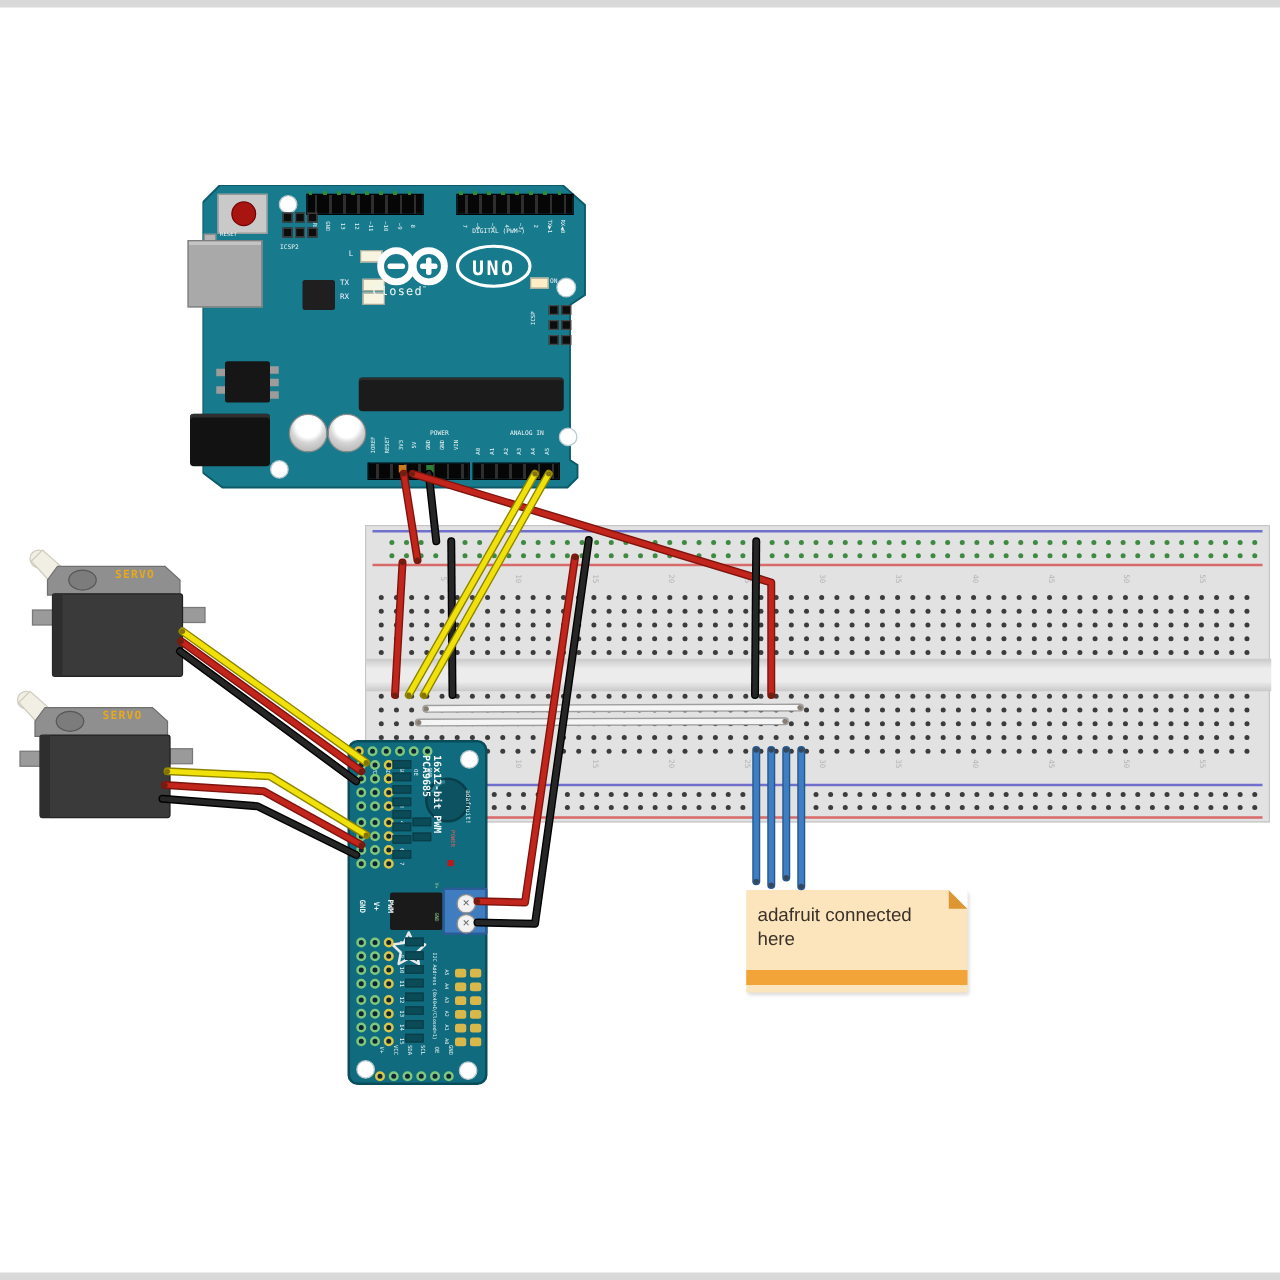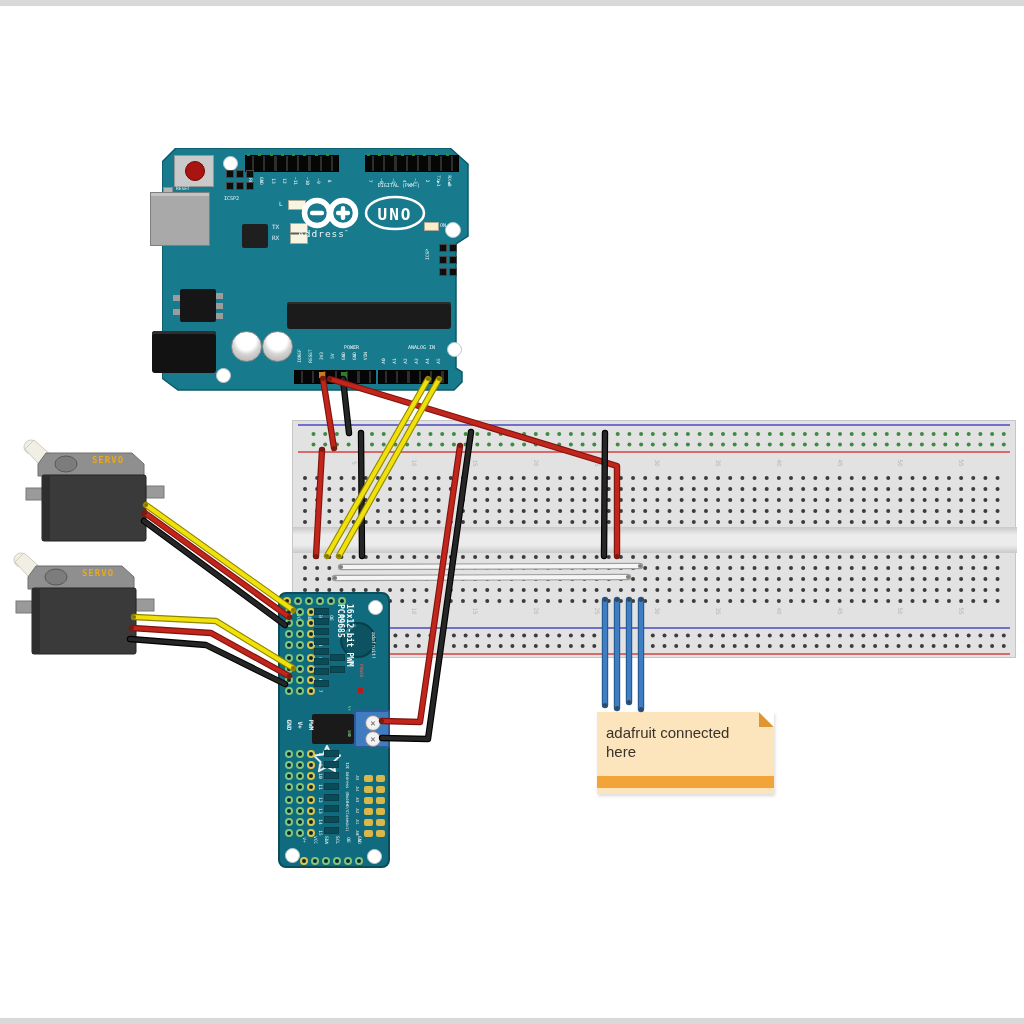--- a/index.html
+++ b/index.html
@@ -981,21 +981,21 @@
 
     <svg width="180" height="44" style="position:absolute;left:130px;top:46px">
       <ellipse cx="25" cy="19" rx="12.5" ry="12.5" fill="none" stroke="#fff" stroke-width="5.5"></ellipse>
       <ellipse cx="51" cy="19" rx="12.5" ry="12.5" fill="none" stroke="#fff" stroke-width="5.5"></ellipse>
       <rect x="18" y="16.8" width="14" height="4.4" rx="2" fill="#fff"></rect>
       <rect x="44" y="16.8" width="14" height="4.4" rx="2" fill="#fff"></rect>
       <rect x="48.8" y="12" width="4.4" height="14" rx="2" fill="#fff"></rect>
       <ellipse cx="103" cy="19" rx="29" ry="16" fill="none" stroke="#fff" stroke-width="2.5"></ellipse>
     </svg>
     <div class="abs" style="left:206px;top:57px;width:54px;text-align:center;font:bold 16px 'DejaVu Sans Mono',monospace;color:#fff;letter-spacing:2px">UNO</div>
-    <div class="sstext" style="left:136px;top:80px;font-size:9.5px;letter-spacing:1px"><span>Address</span><sup style="font-size:4px">™</sup></div>
+    <div class="sstext" style="left:136px;top:80px;font-size:9.5px;letter-spacing:1px"><span>Closed</span><sup style="font-size:4px">™</sup></div>
 
     <div class="led" style="left:262px;top:74px;width:13px;height:7px;background:#fdeec6"></div>
     <div class="ledlbl" style="left:278px;top:74px;font-size:5px">ON</div>
     <div class="whole" style="left:283px;top:74px;width:14px;height:14px"></div>
     <div class="icsp" style="left:277px;top:96px;grid-template-columns:repeat(2,6px)">
       <span></span>
         <span></span>
         <span></span>
         <span></span>
         <span></span>

